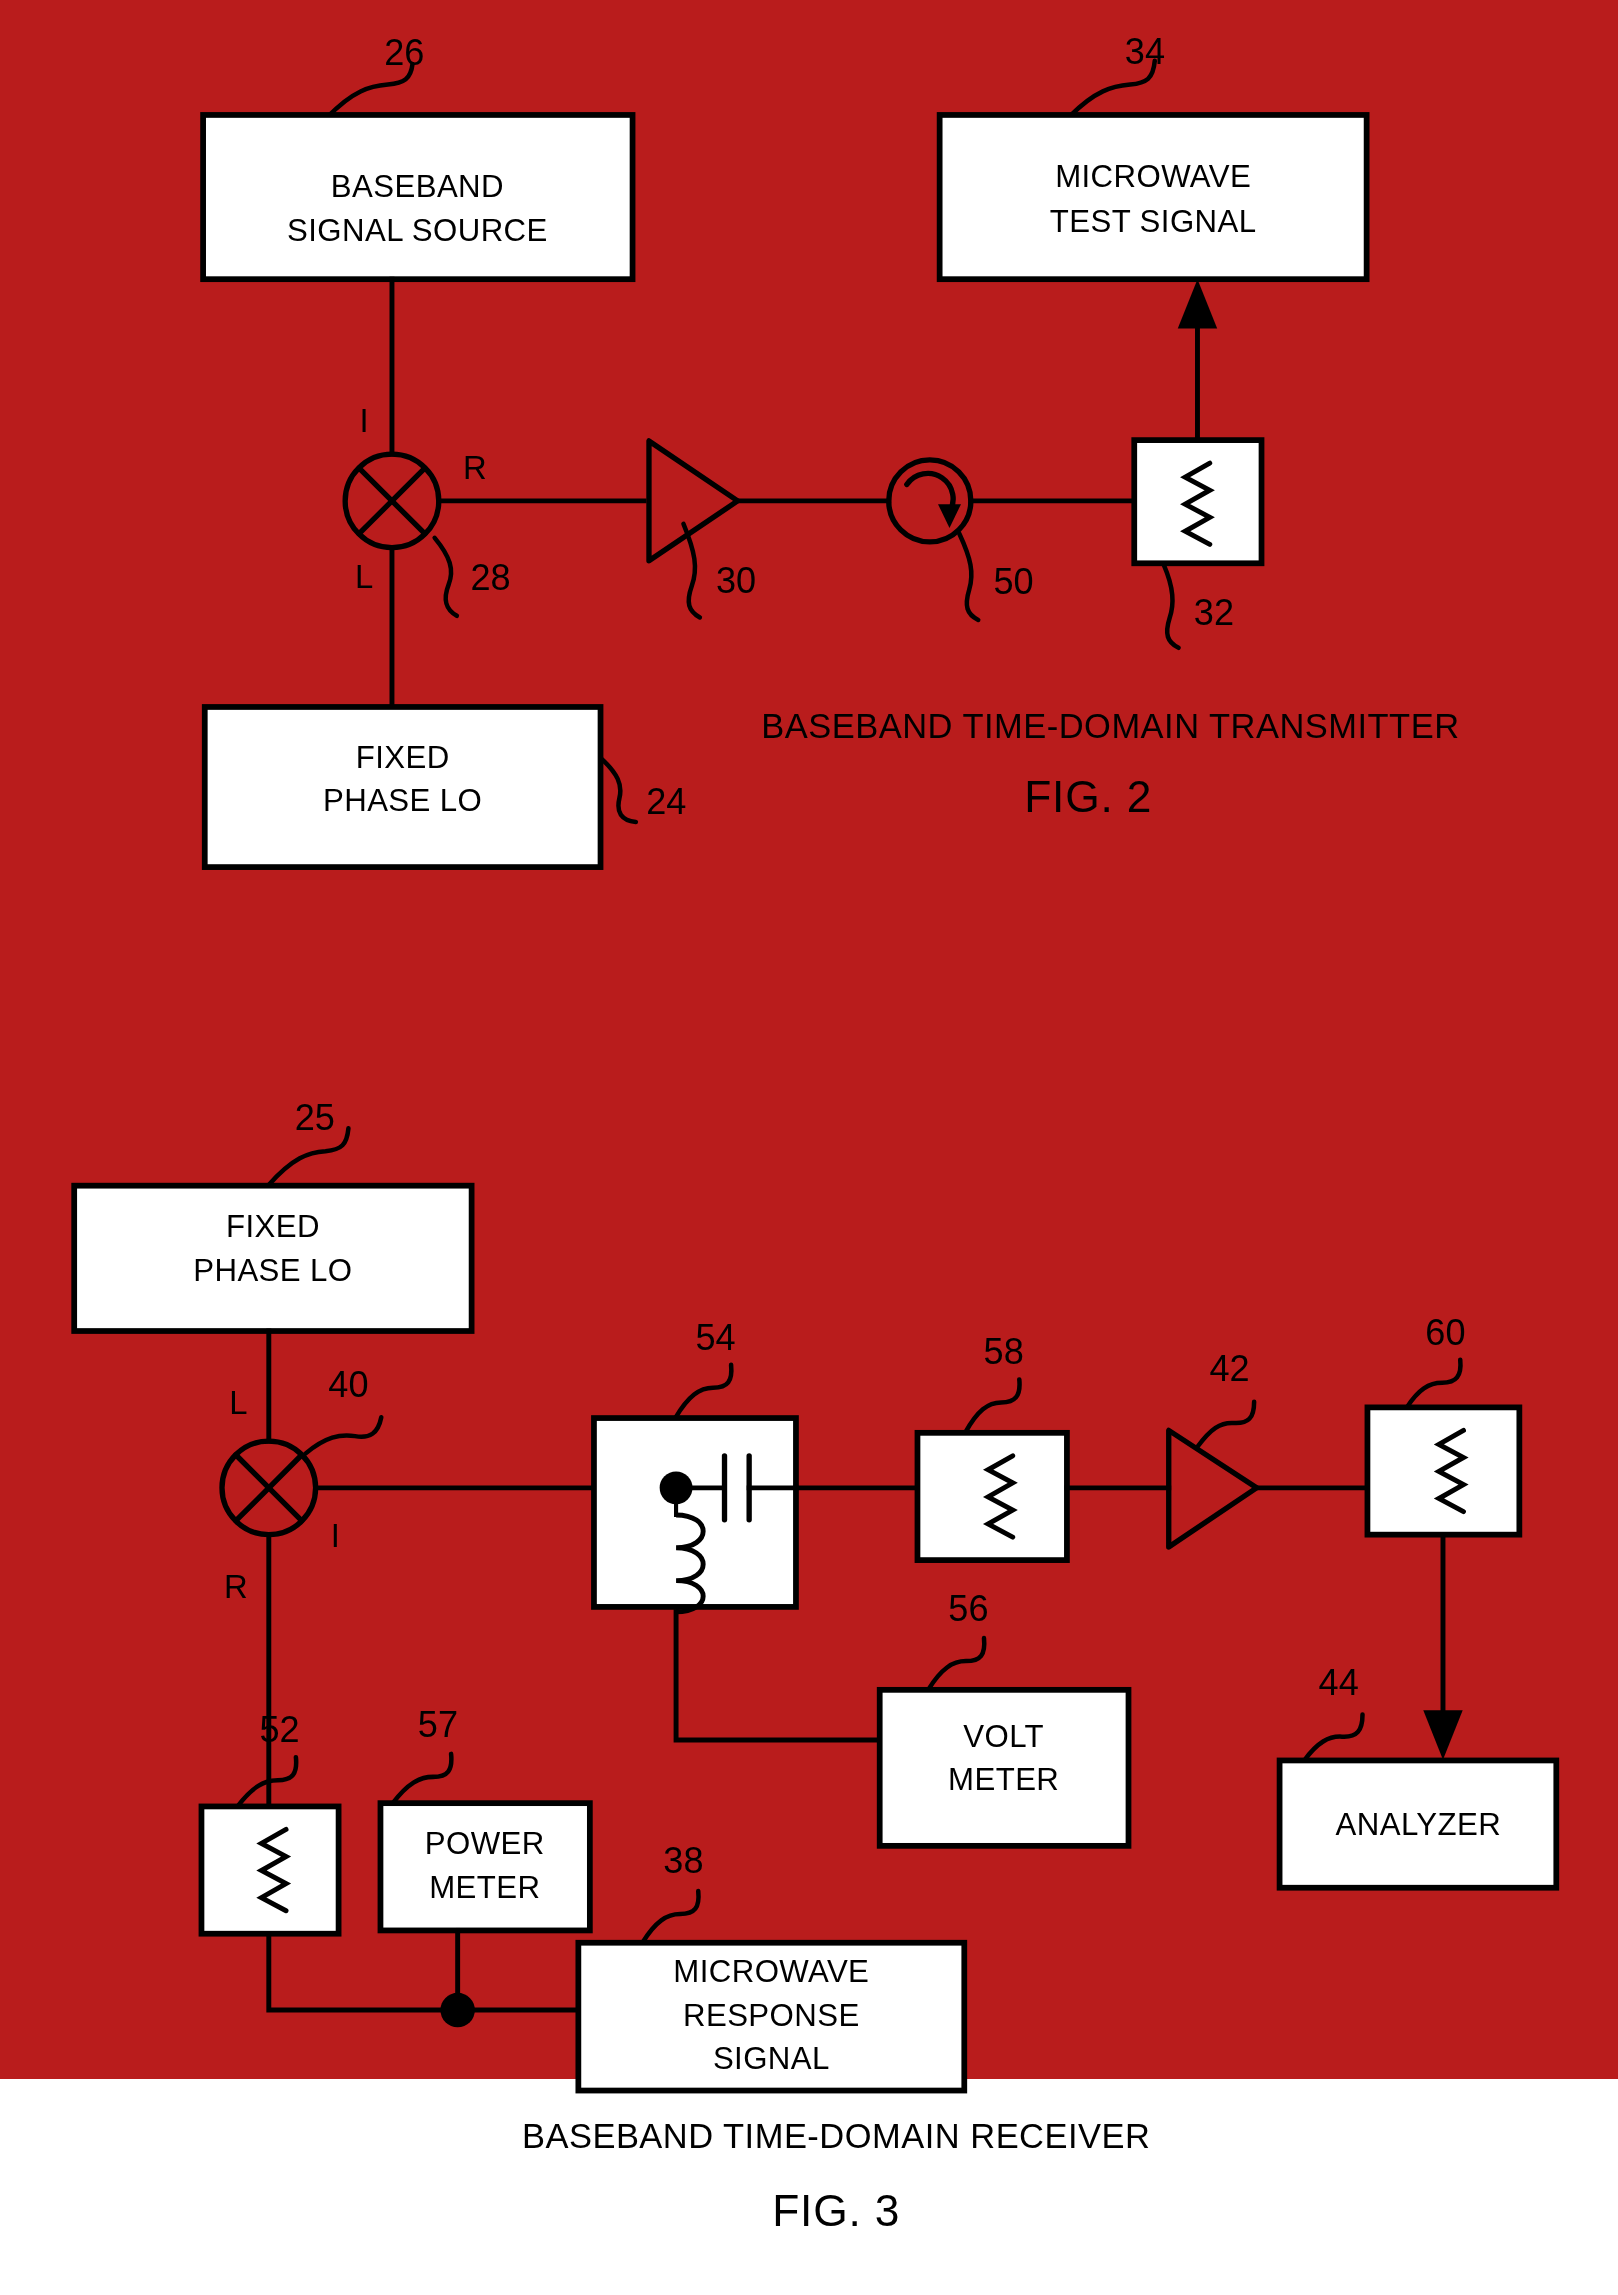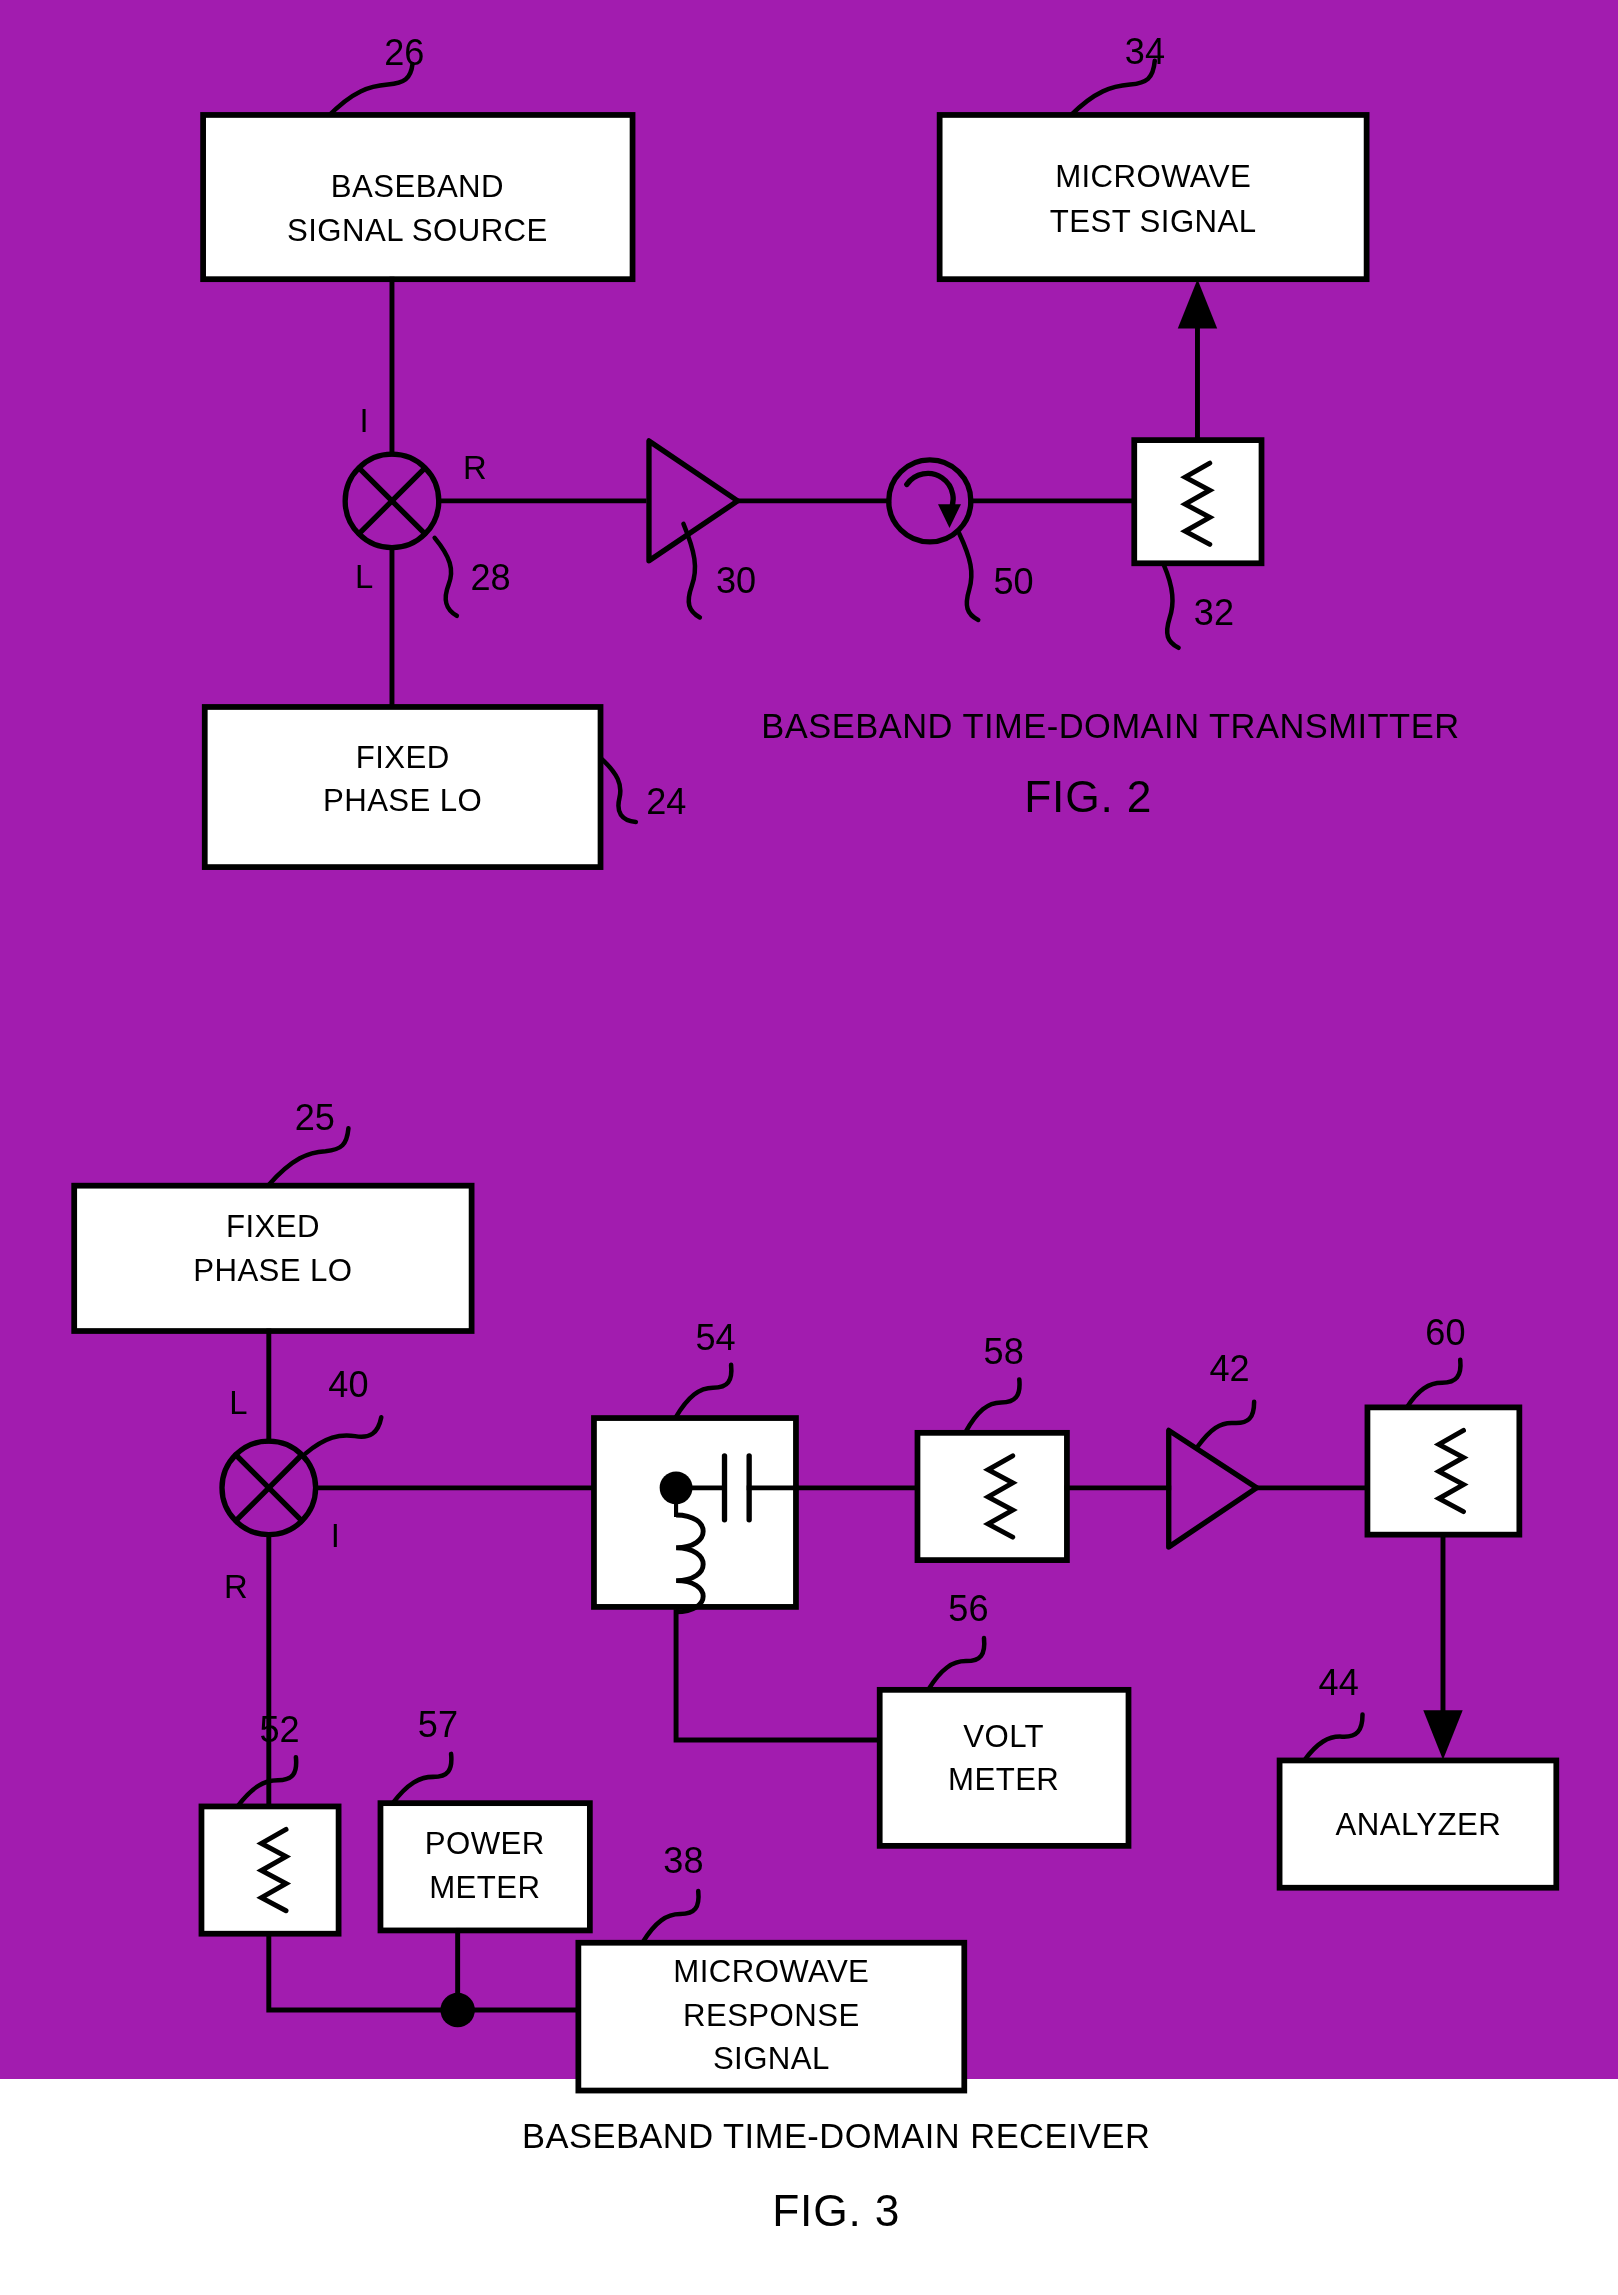--- a/index.html
+++ b/index.html
@@ -11,21 +11,21 @@
     width: 1619px;
     height: 2295px;
     font-family: "Liberation Sans", sans-serif;
     color: #000000;
     overflow: hidden;
   }
   #sheet {
     position: relative;
     width: 1619px;
     height: 2079px;
-    background: #a21caf;
+    background: #b91c1c;
   }
   svg#diagram {
     position: absolute;
     left: 0;
     top: 0;
     width: 1619px;
     height: 2295px;
     display: block;
   }
   .wire { stroke: #000; stroke-width: 6; fill: none; stroke-linecap: square; }

